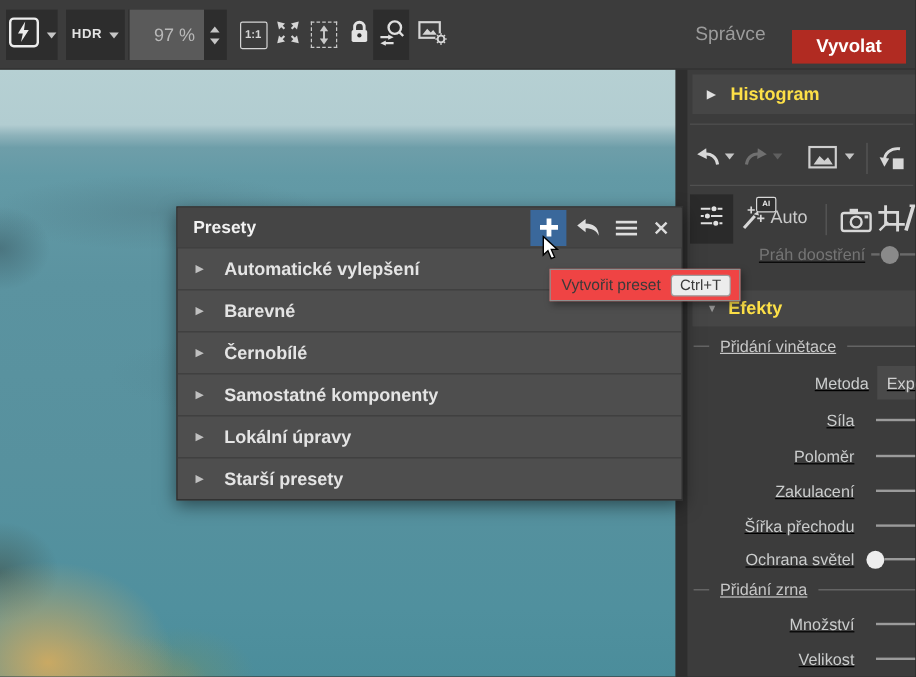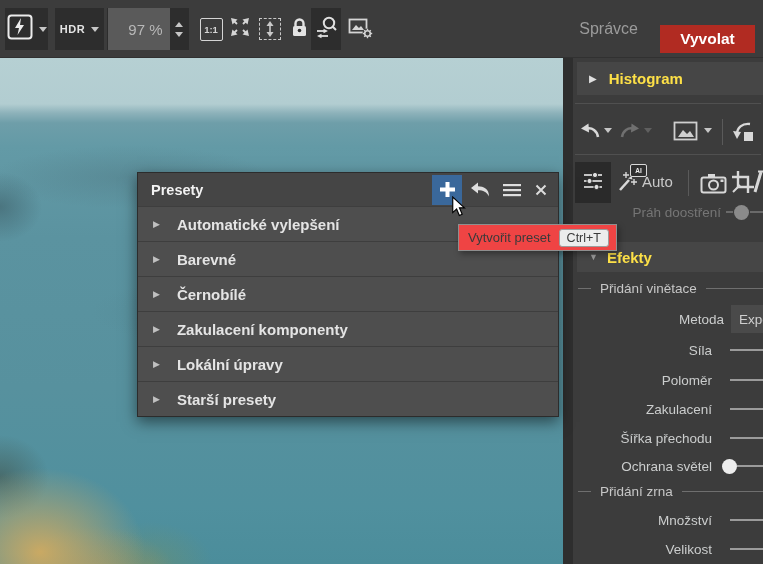--- a/index.html
+++ b/index.html
@@ -35,21 +35,21 @@
       radial-gradient(200px 45px at 130px 120px, rgba(72,106,116,.3), rgba(72,106,116,0) 70%),
       linear-gradient(180deg,#b6d0d3 0px,#b2cdd1 47px,#8db2ba 56px,#6e9ea9 66px,#639aa6 90px,
                       #5b93a0 180px,#57919e 330px,#50909e 450px,#4b8d9b 507px);}
   .vdivider{position:absolute;left:563px;top:57px;width:10px;height:507px;background:#2e2e2e;z-index:5;}
   
   .sidebar{position:absolute;left:573px;top:57px;width:190px;height:507px;background:#3c3c3c;z-index:6;}
   .band{position:absolute;left:4px;right:0;background:#464646;display:flex;align-items:center;gap:12px;padding-left:12px;box-sizing:border-box;}
   .band .tri{font-size:10px;color:#e0e0e0;}
   .band .title{color:#fde047;font-weight:bold;font-size:15px;}
   .hsep{position:absolute;left:2px;right:2px;height:1px;background:#505050;}
-  .srow{position:absolute;left:0;right:0;}
+  .srow{position:absolute;left:0;right:0;text-decoration:underline;}
   .icon-abs{position:absolute;}
   .vsep{position:absolute;width:1px;background:#5a5a5a;}
   .activebtn{position:absolute;background:#2a2a2a;display:flex;align-items:center;justify-content:center;}
   .auto-label{position:absolute;color:#c9c9c9;font-size:15px;}
   .ai-badge{position:absolute;width:15px;height:11px;background:#2f2f2f;border:1px solid #d8d8d8;border-radius:2px;
             display:flex;align-items:center;justify-content:center;font-size:6.5px;font-weight:bold;color:#eee;}
   .dimrow{display:flex;align-items:center;}
   .dimrow .lbl{width:148px;text-align:right;color:#757575;font-size:13.5px;}
   .dimrow .seg{height:2px;background:#6a6a6a;}
   .dimrow .dot{width:15px;height:15px;border-radius:50%;background:#8a8a8a;margin:0 1px;}
@@ -57,21 +57,21 @@
   .grp .dash{width:13px;height:1px;background:#6f6f6f;margin:0 9px 0 5px;}
   .grp .tail{flex:1;height:1px;background:#6f6f6f;margin-left:9px;}
   .efx{display:flex;align-items:center;}
   .efx .lbl{width:139px;text-align:right;color:#cbcdcd;font-size:13.5px;white-space:nowrap;}
   .efx .track{flex:1;height:2px;background:#9b9b9b;margin-left:18px;}
   .efx .knob{width:15px;height:15px;border-radius:50%;background:#ededed;margin-left:10px;flex:none;}
   .efx .track.afterknob{margin-left:0;}
   .metoda-box{flex:1;height:28px;background:#4a4a4a;margin-left:7px;color:#cfcfcf;font-size:13.5px;
               display:flex;align-items:center;padding-left:8px;overflow:hidden;white-space:nowrap;}
   
-  .panel{position:absolute;left:137px;top:172px;width:422px;background:#4e4e4e;border:1px solid #2c2c2c;
+  .panel{position:absolute;left:147px;top:172px;width:422px;background:#4e4e4e;border:1px solid #2c2c2c;
          box-shadow:0 5px 14px rgba(0,0,0,.5);z-index:20;box-sizing:border-box;}
   .p-header{height:33px;background:#454545;display:flex;align-items:center;padding:0 6px 0 13px;}
   .p-title{color:#f2f2f2;font-weight:bold;font-size:14.5px;flex:1;}
   .ph-btn{height:30px;display:flex;align-items:center;justify-content:center;margin-left:4px;}
   .ph-plus{width:30px;background:#3a689b;}
   .ph-undo{width:28px;} .ph-menu{width:28px;} .ph-close{width:22px;}
   .p-row{height:34px;border-top:1px solid #3e3e3e;display:flex;align-items:center;padding-left:15px;gap:17px;}
   .p-row .tri{font-size:9px;color:#c0c0c0;}
   .p-row .lbl{color:#e4e4e4;font-weight:bold;font-size:15px;}
   
@@ -361,21 +361,21 @@
     <div class="p-row">
       <span class="tri">▶</span>
       <span class="lbl">Barevné</span>
     </div>
     <div class="p-row">
       <span class="tri">▶</span>
       <span class="lbl">Černobílé</span>
     </div>
     <div class="p-row">
       <span class="tri">▶</span>
-      <span class="lbl">Zakulacení komponenty</span>
+      <span class="lbl">Samostatné komponenty</span>
     </div>
     <div class="p-row">
       <span class="tri">▶</span>
       <span class="lbl">Lokální úpravy</span>
     </div>
     <div class="p-row">
       <span class="tri">▶</span>
       <span class="lbl">Starší presety</span>
     </div>
   </div>

